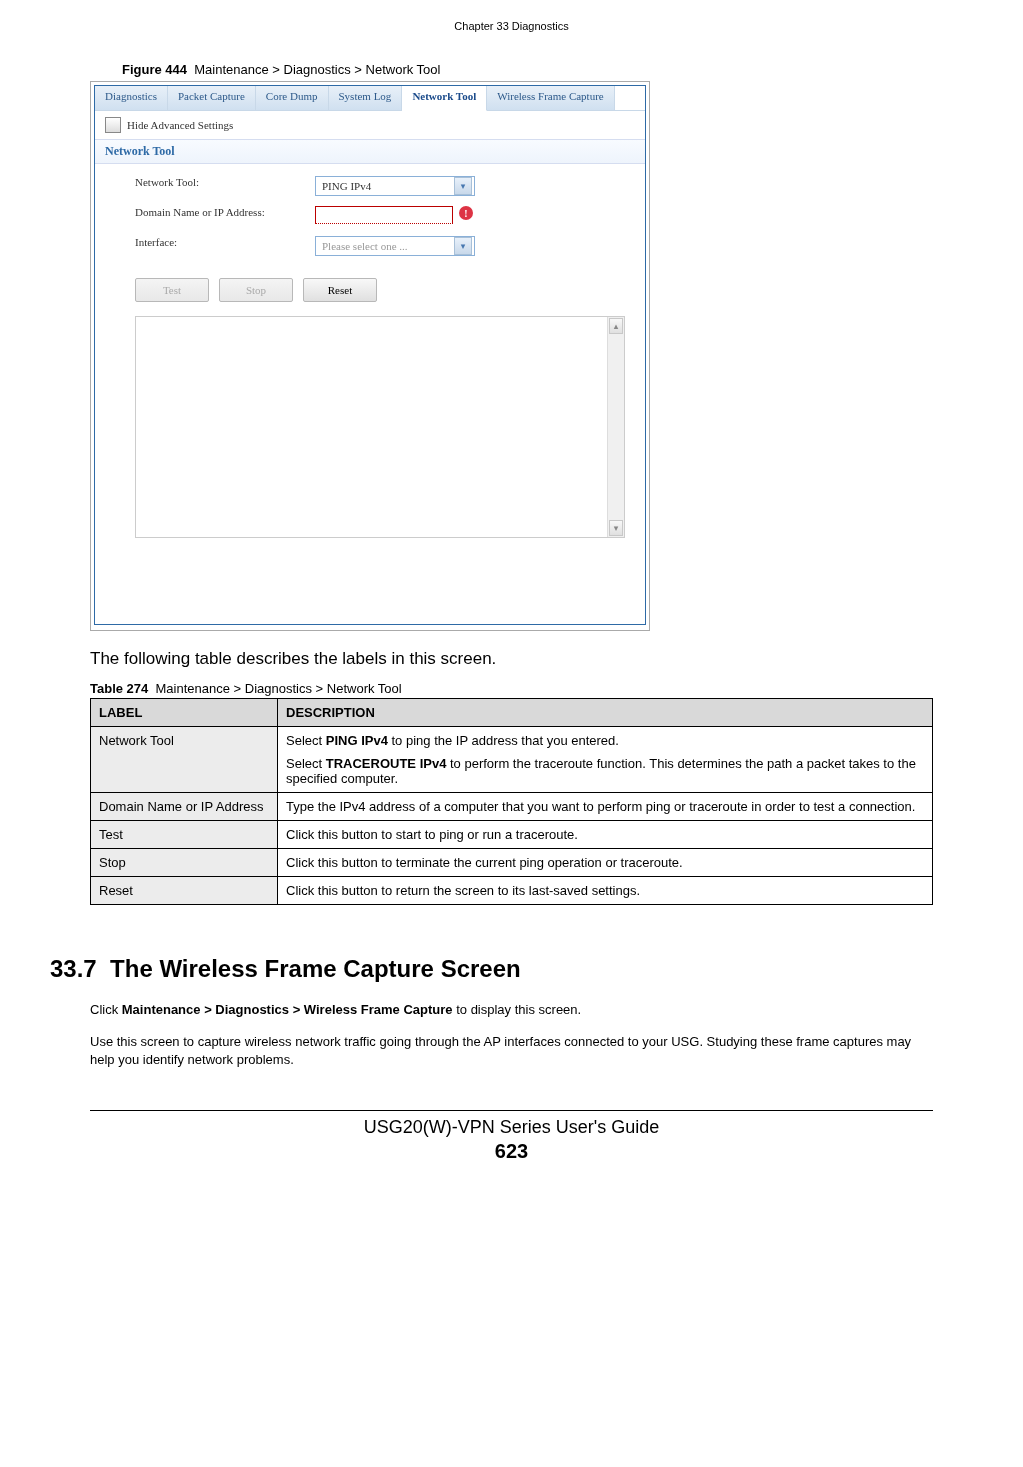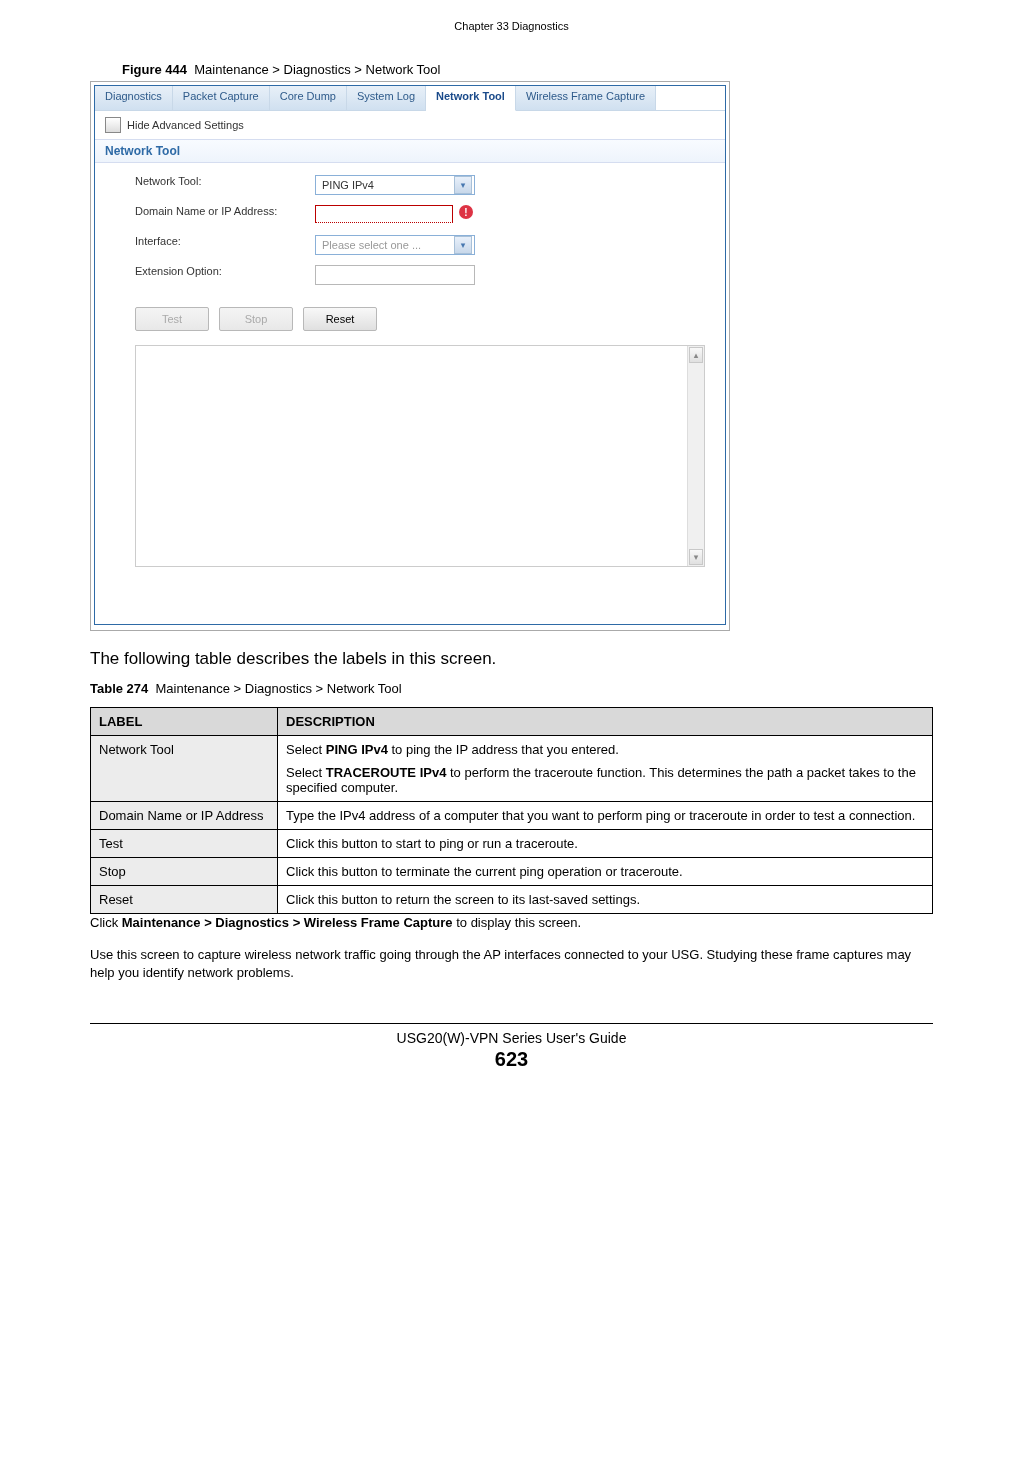--- a/index.html
+++ b/index.html
@@ -23,26 +23,26 @@
     margin-bottom: 30px;
   }
   .figure-caption {
     font-size: 13px;
     margin-bottom: 4px;
   }
   .figure-caption b { font-weight: bold; padding-left: 32px; }
   .screenshot-box {
     border: 1px solid #aaa;
     background: #fff;
-    width: 640px;
+    width: 560px;
     height: 550px;
     box-sizing: border-box;
     position: relative;
     overflow: hidden;
-    font-family: Liberation Sans, sans-serif;
+    font-family: Liberation Serif, serif;
   }
   .ss-outer-border {
     border: 1px solid #2e6aa6;
     margin: 3px;
     height: calc(100% - 8px);
     box-sizing: border-box;
   }
   .ss-tabs {
     display: flex;
     background: #fff;
@@ -195,21 +195,21 @@
   }
   .ss-scroll .arr.bot {
     position:absolute; bottom:0; left:0; right:0;
   }
   .intro-text {
     margin: 18px 0 12px 0;
     font-size: 17px;
   }
   .table-caption {
     font-size: 13px;
-    margin-bottom: 11px;
+    margin-bottom: 2px;
   }
   table.desc-table {
     border-collapse: collapse;
     width: 100%;
     font-size: 13px;
   }
   table.desc-table th, table.desc-table td {
     border: 1px solid #000;
     padding: 6px 8px;
     text-align: left;
@@ -236,21 +236,21 @@
     margin: 0 0 14px 0;
     line-height: 1.4;
   }
   .footer-rule {
     border: none;
     border-top: 1px solid #000;
     margin: 40px 0 6px 0;
   }
   .footer-text {
     text-align: center;
-    font-size: 14px;
+    font-size: 18px;
   }
   .page-num {
     text-align: center;
     font-size: 20px;
     font-weight: bold;
     margin-top: 2px;
   }
 </style>
 </head>
 <body>
@@ -291,24 +291,20 @@
           <div class="ss-input"></div>
           <span class="ss-warn">!</span>
         </div>
         <div class="ss-row">
           <div class="ss-label">Interface:</div>
           <div class="ss-select placeholder">
             <span>Please select one ...</span>
             <span class="chev">▾</span>
           </div>
         </div>
-        <div class="ss-row">
-          <div class="ss-label">Extension Option:</div>
-          <div class="ss-input-plain"></div>
-        </div>
       </div>
       <div class="ss-buttons">
         <div class="ss-btn disabled">Test</div>
         <div class="ss-btn disabled">Stop</div>
         <div class="ss-btn">Reset</div>
       </div>
       <div class="ss-output">
         <div class="ss-scroll">
           <div class="arr">▴</div>
           <div class="arr bot">▾</div>
@@ -350,20 +346,23 @@
         <td class="label-cell">Stop</td>
         <td>Click this button to terminate the current ping operation or traceroute.</td>
       </tr>
       <tr>
         <td class="label-cell">Reset</td>
         <td>Click this button to return the screen to its last-saved settings.</td>
       </tr>
     </tbody>
   </table>
 
+  <h2 class="section-heading">
+    <span>33.7</span>&nbsp;&nbsp;<span>The Wireless Frame Capture Screen</span>
+  </h2>
 
   <p class="body-para">
     <span>Click </span><b>Maintenance &gt; Diagnostics &gt; Wireless Frame Capture</b><span> to display this screen.</span>
   </p>
   <p class="body-para">Use this screen to capture wireless network traffic going through the AP interfaces connected to your USG. Studying these frame captures may help you identify network problems.</p>
 
   <hr class="footer-rule">
   <div class="footer-text">USG20(W)-VPN Series User's Guide</div>
   <div class="page-num">623</div>
 

